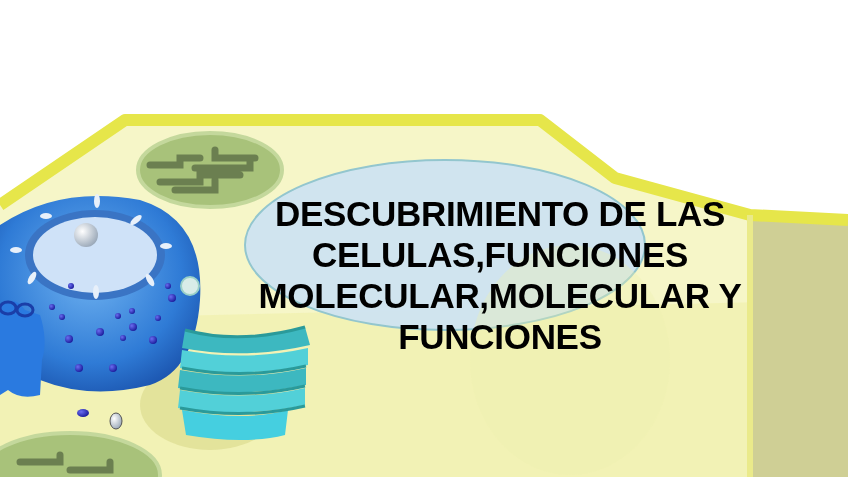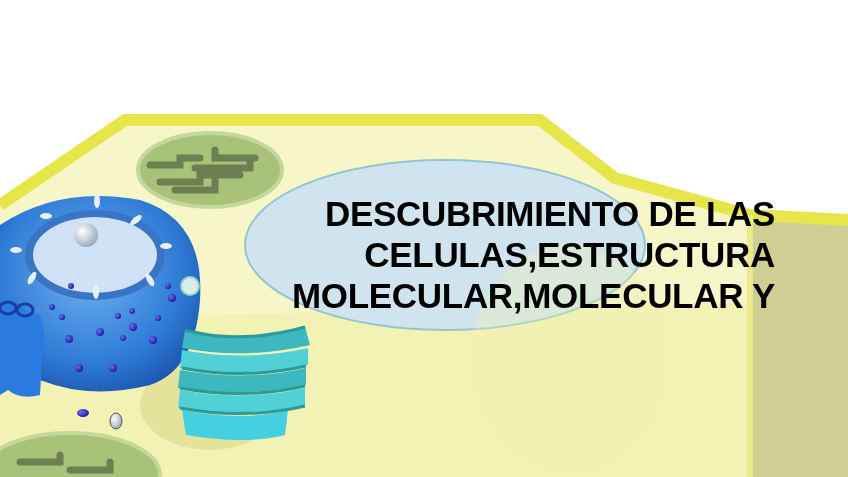--- a/index.html
+++ b/index.html
@@ -1,21 +1,21 @@
 <!DOCTYPE html>
 <html><head>
 <meta charset="utf-8">
 <style>
   html, body { margin:0; padding:0; }
   body { width:848px; height:477px; overflow:hidden; background:#ffffff; position:relative; font-family:"Liberation Sans", sans-serif; }
   .slide { position:absolute; left:0; top:0; width:848px; height:477px; }
   .slide svg { position:absolute; left:0; top:0; }
   .title {
     position:absolute; left:225px; top:193px; width:550px;
-    text-align:right; font-family:"Liberation Sans", sans-serif;
+    text-align:center; font-family:"Liberation Sans", sans-serif;
     font-weight:bold; font-size:35px; line-height:41px; color:#000;
     letter-spacing:-0.3px;
   }
   .title span { display:block; }
 </style>
 </head>
 <body>
 
 <div class="slide">
   <svg width="848" height="477" viewBox="0 0 848 477">
@@ -114,16 +114,17 @@
       <path d="M182,410 Q245,422 288,410 L285,435 Q245,445 186,435 Z" fill="#45cfe0"></path>
       <path d="M185,330 Q240,345 305,327" stroke="#2a9a9a" stroke-width="3" fill="none"></path>
       <path d="M182,368 Q245,380 306,366" stroke="#2a9a9a" stroke-width="3" fill="none"></path>
       <path d="M180,388 Q245,400 305,386" stroke="#2a9a9a" stroke-width="3" fill="none"></path>
       <path d="M180,408 Q245,420 305,406" stroke="#2a9a9a" stroke-width="3" fill="none"></path>
     </g>
   </svg>
 
   <div class="title">
     <span>DESCUBRIMIENTO DE LAS</span>
-    <span>CELULAS,ESTRUCTURA</span>
+    <span>CELULAS,FUNCIONES</span>
     <span>MOLECULAR,MOLECULAR Y</span>
+    <span>FUNCIONES</span>
   </div>
 </div>
 
 </body></html>

